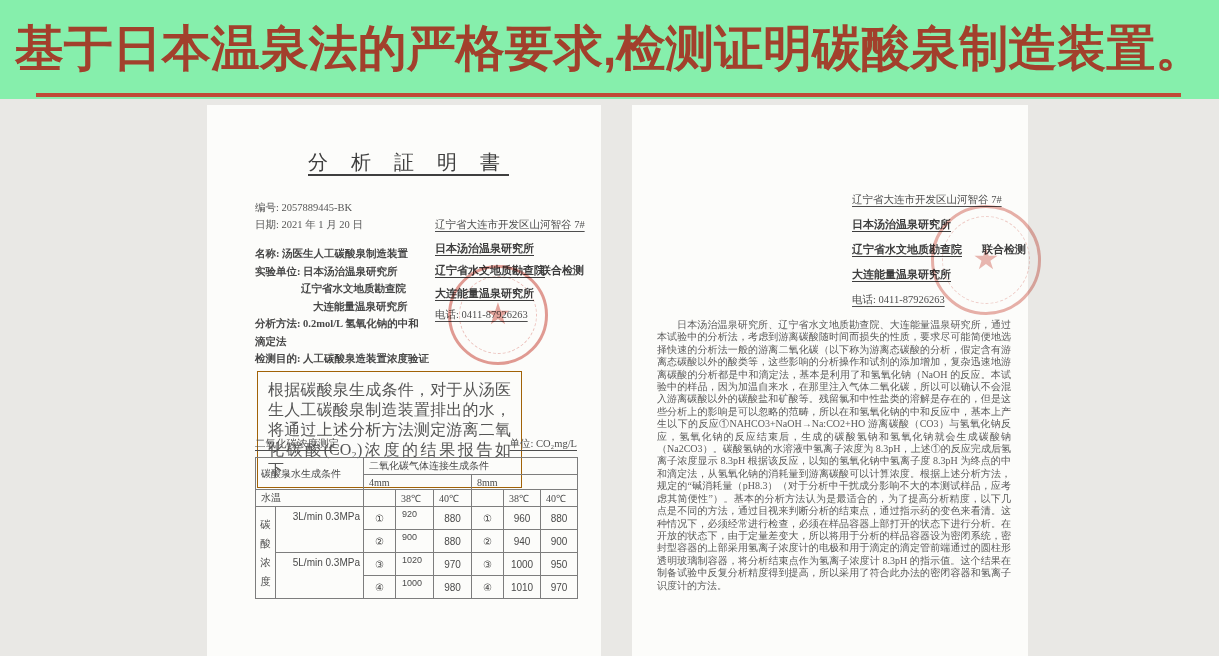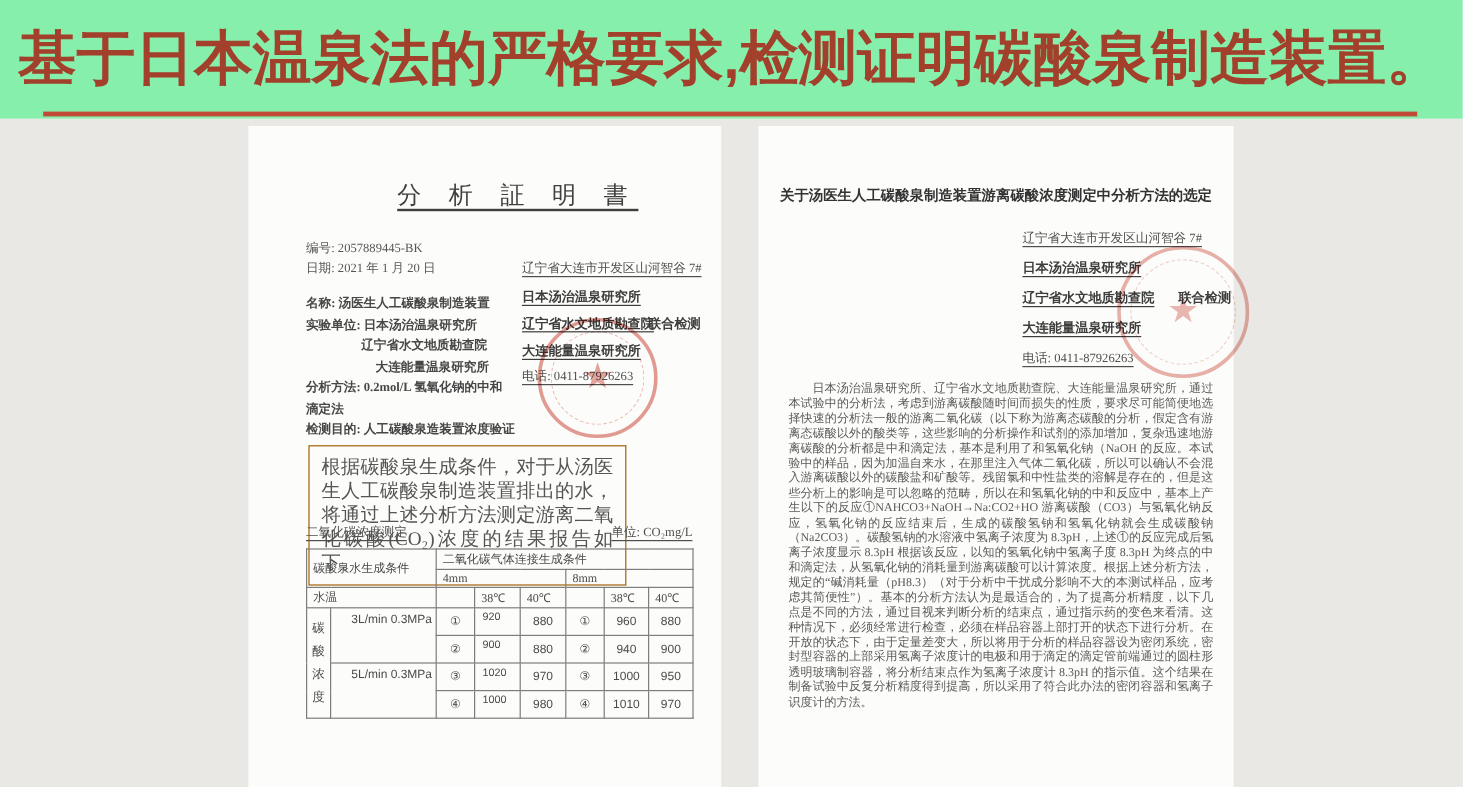--- a/index.html
+++ b/index.html
@@ -23,21 +23,20 @@
   .doc-left  { left:207px; width:394px; }
   .doc-right { left:632px; width:396px; }
 
   
   .cert-title {
     position:absolute; top:44px; left:0; width:100%;
     text-align:center; font-size:20px; font-weight:500; color:#3f3f3f;
     letter-spacing:9px; text-indent:9px;
     text-decoration:underline; text-underline-offset:5px;
     white-space:nowrap;
-    margin-left:23px;
   }
   .meta { position:absolute; top:94px; left:48px; font-size:10.5px; line-height:17px; color:#565656; white-space:nowrap; }
 
   .fields { position:absolute; top:140px; left:48px; font-size:10.5px; font-weight:bold; color:#474747; white-space:nowrap; }
   .fields .fline { height:17.5px; line-height:17.5px; }
   .fields .fline span { text-underline-offset:3px; }
   .fields .ind1 { padding-left:46px; }
   .fields .ind2 { padding-left:58px; }
 
   .note-box {
@@ -200,21 +199,20 @@
         <td>980</td>
         <td>④</td>
         <td>1010</td>
         <td>970</td>
       </tr>
     </tbody>
       </table>
   </div>
 
   <div class="doc doc-right">
-    <div class="method-title">关于汤医生人工碳酸泉制造装置游离碳酸浓度测定中分析方法的选定</div>
 
     <div class="org-block ob-right">
       <div class="row"><span class="line">辽宁省大连市开发区山河智谷 7#</span></div>
       <div class="row"><span class="line b">日本汤治温泉研究所</span></div>
       <div class="row"><span class="line b">辽宁省水文地质勘查院</span><span class="joint">联合检测</span></div>
       <div class="row"><span class="line b">大连能量温泉研究所</span></div>
       <div class="row"><span class="line">电话: 0411-87926263</span></div>
     </div>
 
     <div class="stamp stamp-right">

